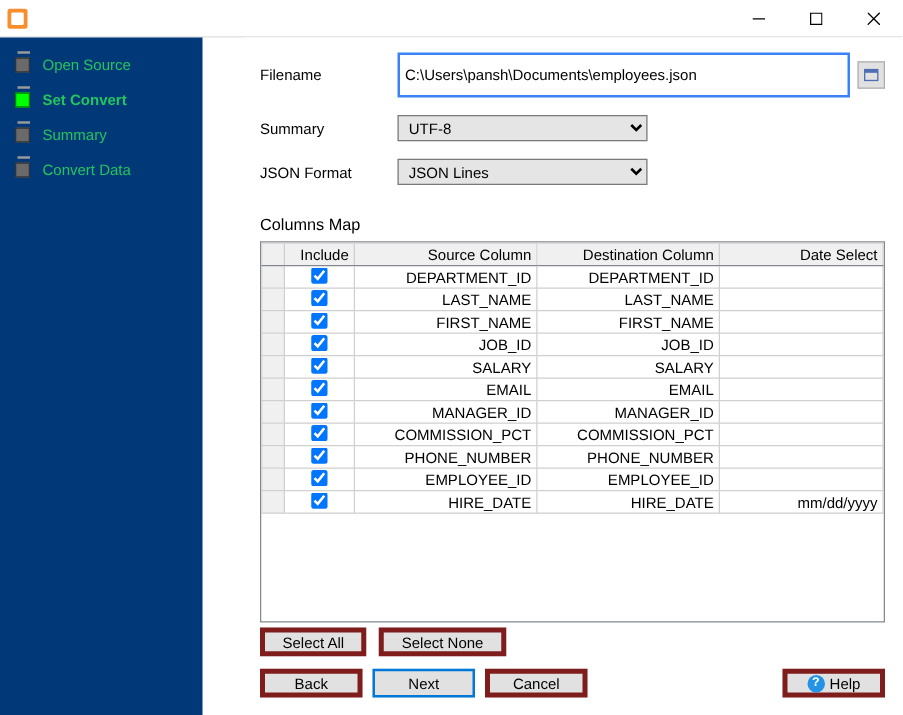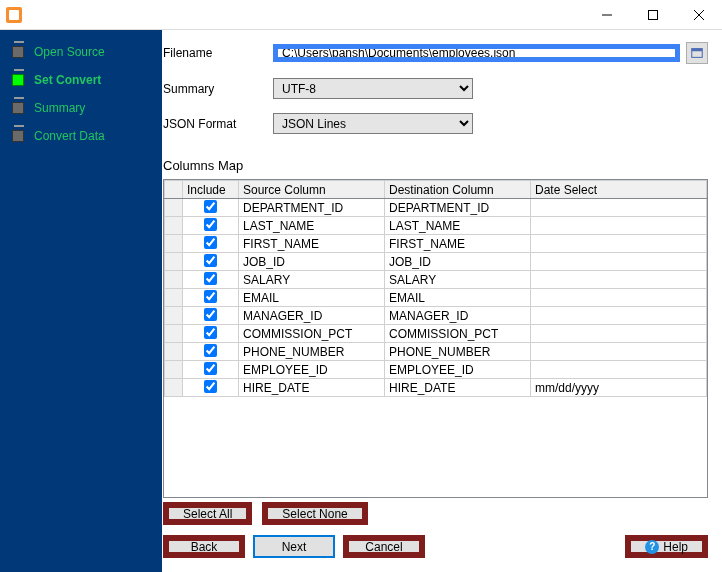--- a/index.html
+++ b/index.html
@@ -11,42 +11,42 @@
 .winbtns { display: flex; }
 .winbtn { width: 46px; height: 30px; display: flex; align-items: center; justify-content: center; color: #000; }
 .container { display: flex; height: 542px; }
 .sidebar { width: 162px; background: #003878; padding-top: 8px; }
 .step { display: flex; align-items: center; height: 28px; padding-left: 12px; color: #22c55e; cursor: pointer; text-align: center; }
 .step-box { width: 12px; height: 12px; background: #6a6a6a; border: 1px solid #333; margin-right: 10px; position: relative; }
 .step-box.active { background: #00ff00; border-color: #008000; }
 .step-box::before { content: ""; position: absolute; width: 10px; height: 2px; background: #999; top: -6px; left: 1px; }
 .step-label { font-size: 12px; }
 .step.current .step-label { font-weight: bold; }
-.main { flex: 1; background: #fff; display: flex; flex-direction: column; padding: 12px 14px 10px 1px; }
+.main { flex: 1; background: #fff; display: flex; flex-direction: column; padding: 12px 14px 10px 14px; margin-left: 32px; }
 .form-row { display: flex; align-items: center; margin-bottom: 14px; }
 .form-row label { width: 110px; font-size: 12px; }
-.text-input { flex: 1; height: 18px; border: 5px solid #3b82f6; padding: 0 4px; font-size: 12px; background: #fff; }
+.text-input { flex: 1; height: 36px; border: 2px solid #3b82f6; padding: 0 4px; font-size: 12px; background: #fff; }
 .browse-btn { width: 22px; height: 22px; margin-left: 6px; border: 1px solid #adadad; background: #e1e1e1; display: flex; align-items: center; justify-content: center; cursor: pointer; }
 .browse-btn svg { width: 14px; height: 14px; }
 .select-wrap { position: relative; width: 200px; }
 select { width: 200px; height: 21px; border: 1px solid #7a7a7a; background: #e5e5e5; font-size: 12px; padding-left: 4px; }
 .section-label { font-size: 13px; margin: 10px 0 6px 0; }
 .grid-wrap { flex: 1; border: 1px solid #828790; overflow: auto; background: #fff; }
 table { border-collapse: collapse; width: 100%; table-layout: fixed; }
-th, td { border: 1px solid #d0d0d0; font-size: 12px; text-align: left; height: 18px; padding: 0 4px; overflow: hidden; white-space: nowrap; }
+th, td { border: 1px solid #d0d0d0; font-size: 12px; text-align: right; height: 18px; padding: 0 4px; overflow: hidden; white-space: nowrap; }
 th { background: #f0f0f0; font-weight: normal; border-bottom: 1px solid #828790; }
 th.rowhead, td.rowhead { width: 18px; background: #f0f0f0; padding: 0; }
-.col-include { width: 56px; text-align: left; }
+.col-include { width: 56px; text-align: right; }
 .col-src { width: 146px; }
 .col-dst { width: 146px; }
 .col-date { width: auto; }
 td.chk { text-align: center; }
 input[type=checkbox] { width: 13px; height: 13px; }
 .sel-buttons { margin-top: 4px; display: flex; gap: 10px; }
-.btn { height: 23px; border: 6px solid #7f1d1d; background: #e1e1e1; font-size: 12px; padding: 0 14px; cursor: pointer; display: inline-flex; align-items: center; justify-content: center; min-width: 82px; }
+.btn { height: 23px; border: 4px solid #7f1d1d; background: #e1e1e1; font-size: 12px; padding: 0 14px; cursor: pointer; display: inline-flex; align-items: center; justify-content: center; min-width: 82px; }
 .btn.primary { border: 2px solid #0078d7; }
 .footer { display: flex; align-items: center; gap: 8px; padding: 10px 0 4px 0; }
 .footer .spacer { flex: 1; }
 .help-icon { width: 14px; height: 14px; border-radius: 50%; background: #2393e6; color: #fff; display: inline-flex; align-items: center; justify-content: center; font-size: 10px; font-weight: bold; margin-right: 4px; }
 </style>
 </head>
 <body>
 
 <div class="titlebar">
   <div class="titlebar-left">

